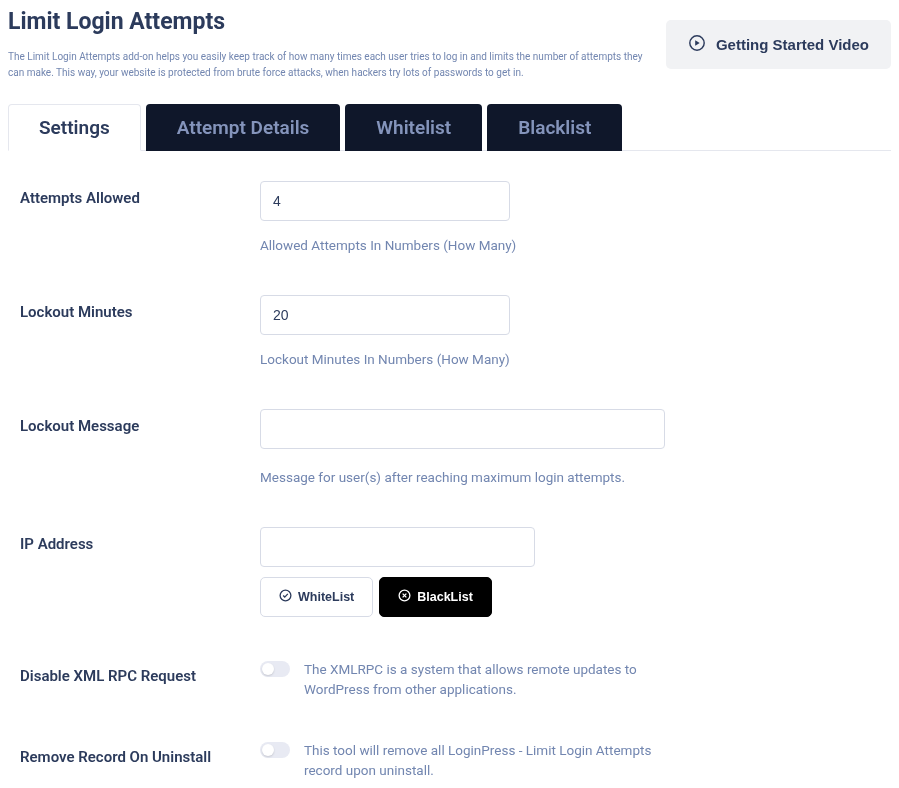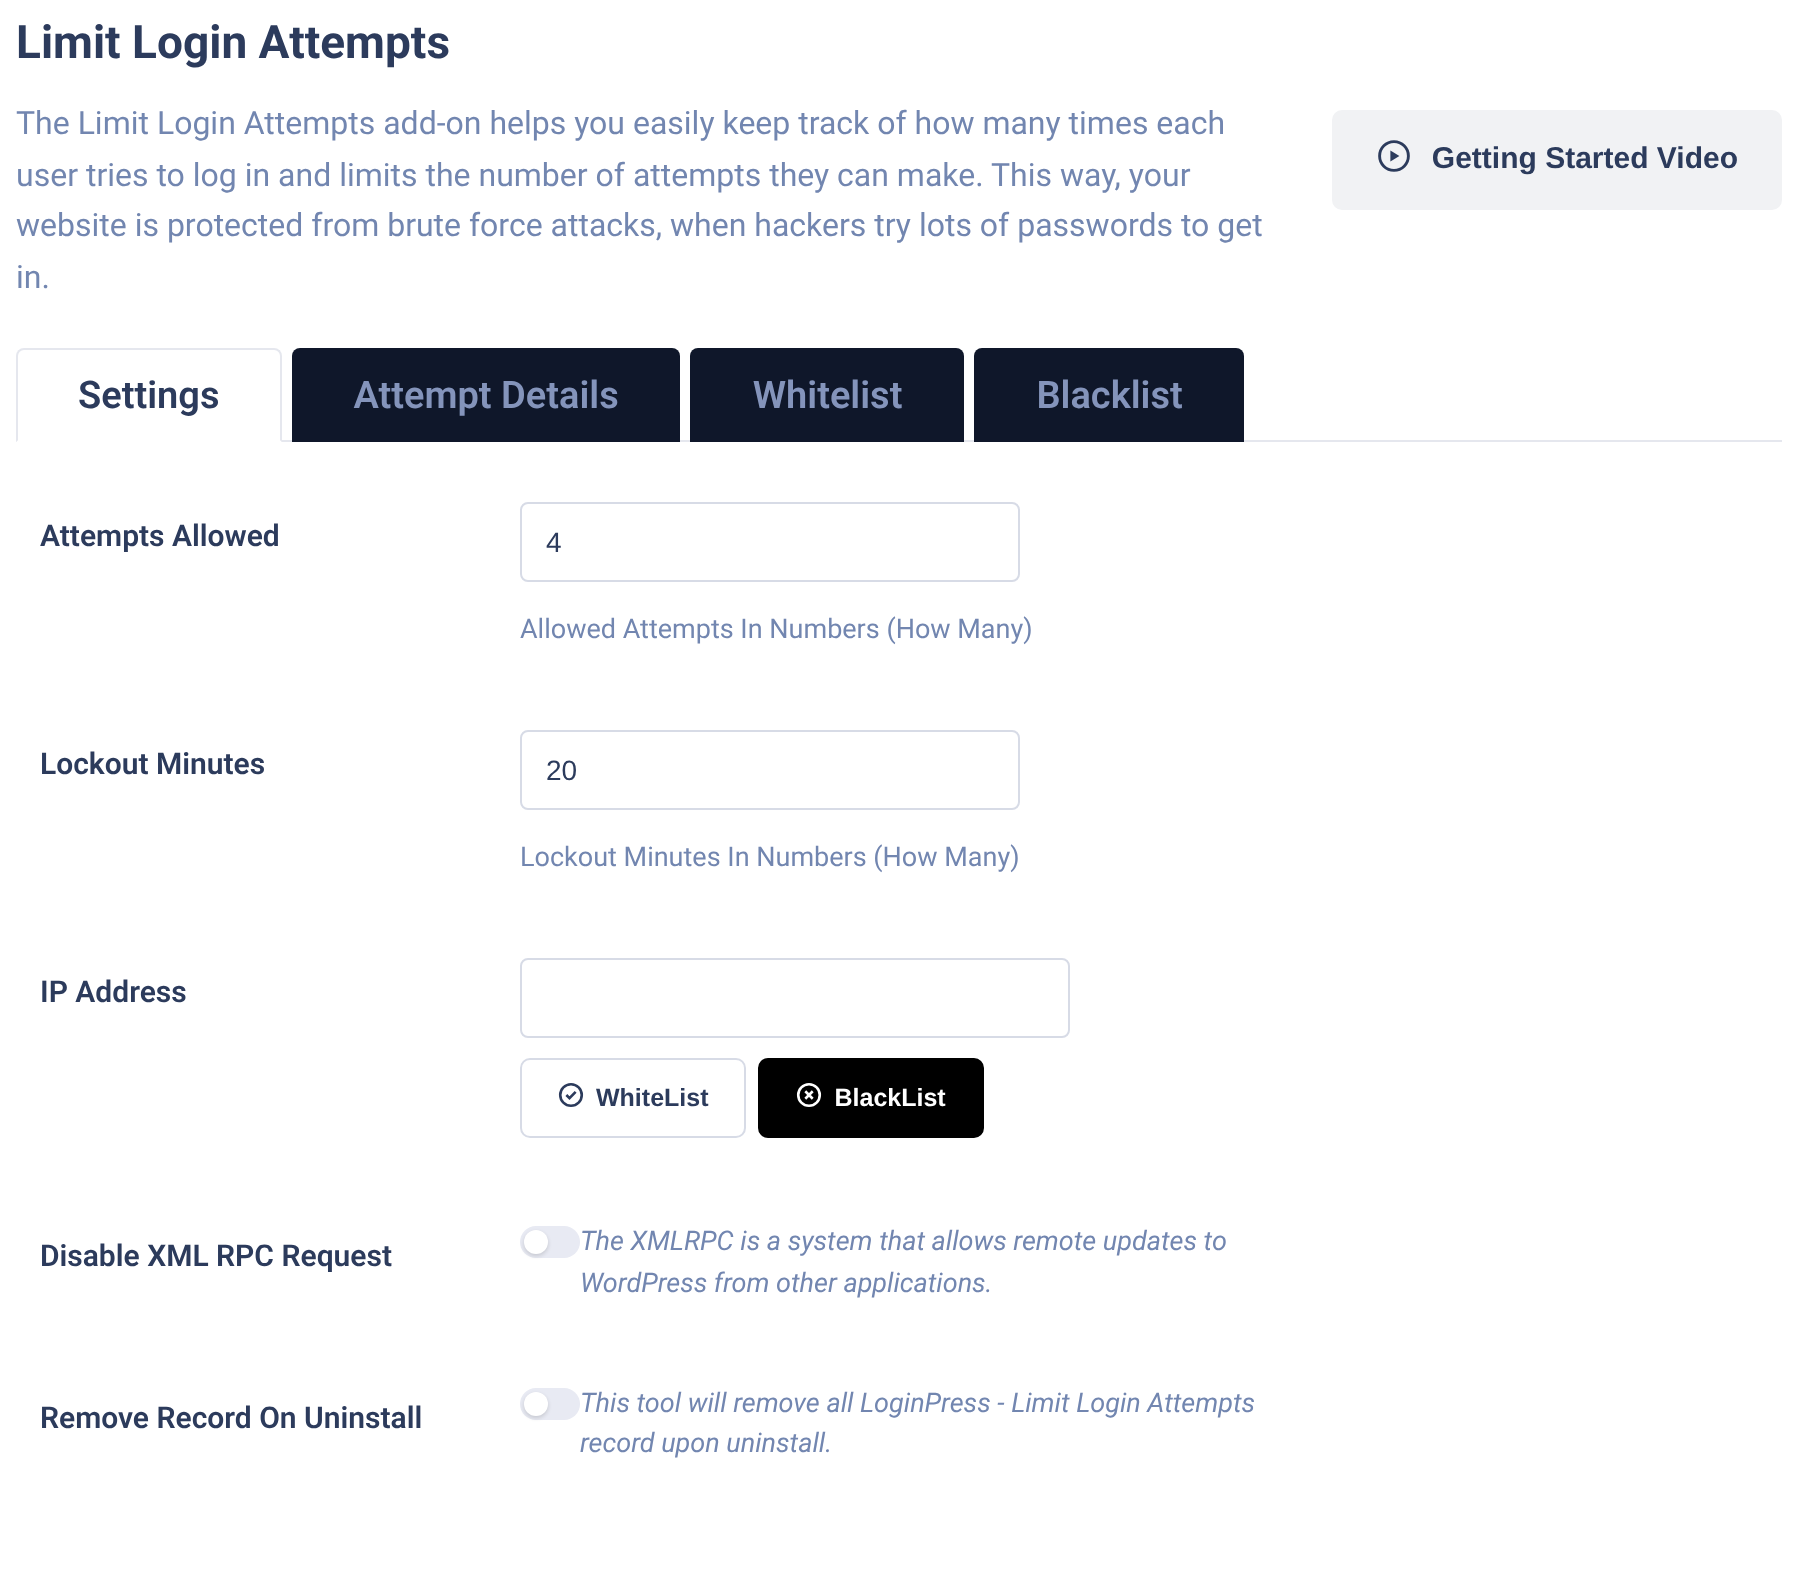--- a/index.html
+++ b/index.html
@@ -23,21 +23,21 @@
     .header-left {
       flex: 1;
     }
     h1 {
       font-size: 23px;
       font-weight: 700;
       color: #2c3b5c;
       margin-bottom: 14px;
     }
     .description {
-      font-size: 16px;
+      font-size: 10px;
       color: #7286b0;
       line-height: 1.6;
       max-width: 660px;
     }
     .video-btn {
       background: #f1f2f4;
       border: none;
       border-radius: 5px;
       padding: 14px 22px;
       font-size: 15px;
@@ -161,21 +161,21 @@
       height: 13px;
     }
     .toggle-row {
       display: flex;
       align-items: flex-start;
       margin-bottom: 40px;
     }
     .toggle-control {
       display: flex;
       align-items: flex-start;
-      font-style: italic;
+      gap: 14px;
     }
     .toggle {
       width: 30px;
       height: 16px;
       background: #e8eaf3;
       border-radius: 10px;
       position: relative;
       cursor: pointer;
       flex-shrink: 0;
       margin-top: 2px;
@@ -234,20 +234,27 @@
   </div>
 
   <div class="form-row">
     <div class="form-label">Lockout Minutes</div>
     <div class="form-control-wrap">
       <input class="text-input" type="text" value="20" style="">
       <div class="help-text">Lockout Minutes In Numbers (How Many)</div>
     </div>
   </div>
 
+  <div class="form-row">
+    <div class="form-label">Lockout Message</div>
+    <div class="form-control-wrap">
+      <textarea class="textarea-input" style=""></textarea>
+      <div class="help-text">Message for user(s) after reaching maximum login attempts.</div>
+    </div>
+  </div>
 
   <div class="form-row">
     <div class="form-label">IP Address</div>
     <div class="form-control-wrap">
       <input class="ip-input" type="text" style="">
       <div class="list-buttons">
         <button class="list-btn whitelist">
           <span>
             <svg viewBox="0 0 14 14" fill="none" stroke="#2c3b5c" stroke-width="1.4">
               <circle cx="7" cy="7" r="5.8"></circle>

